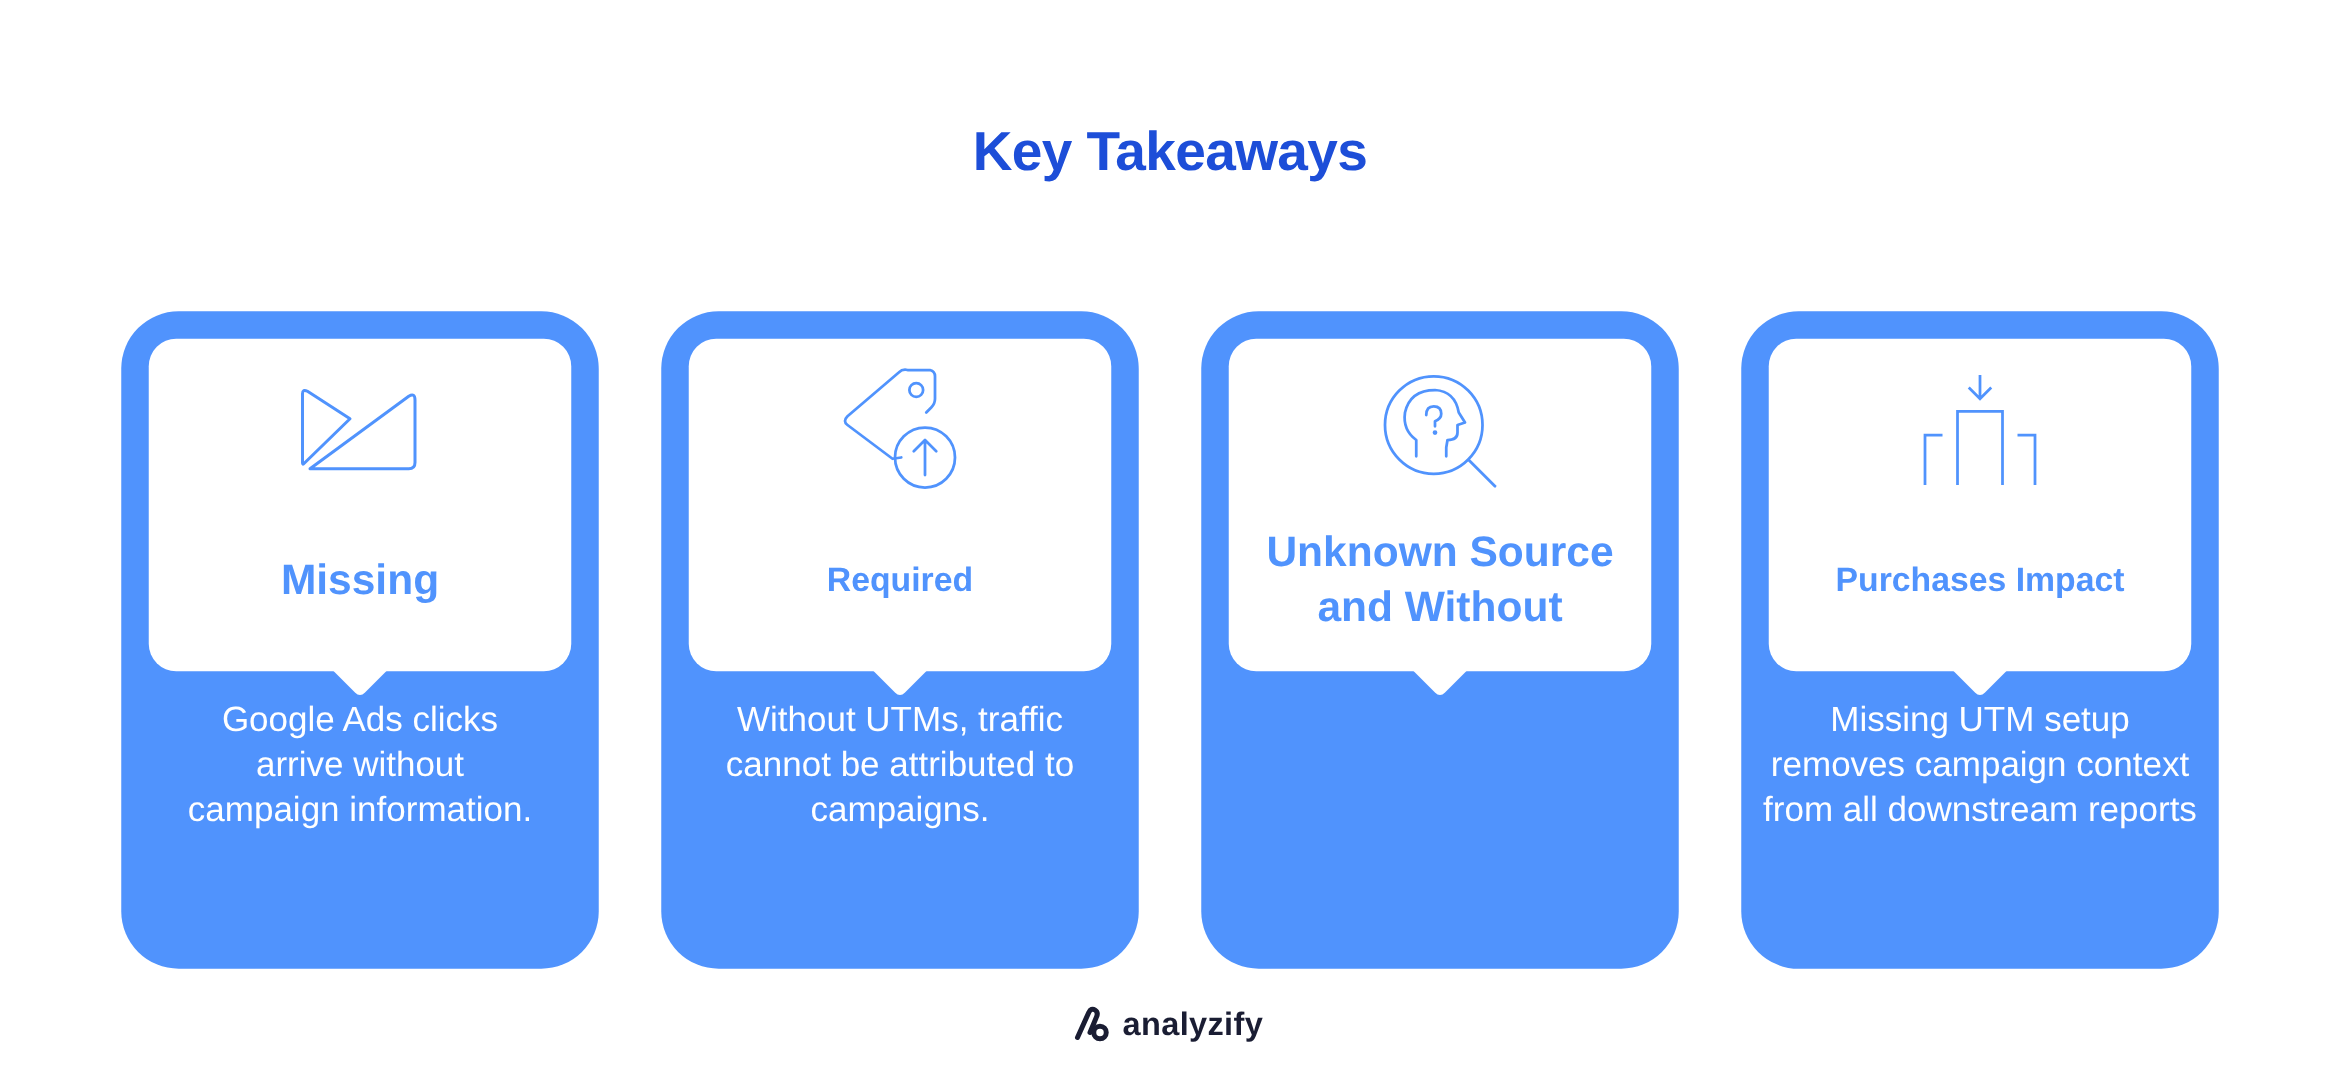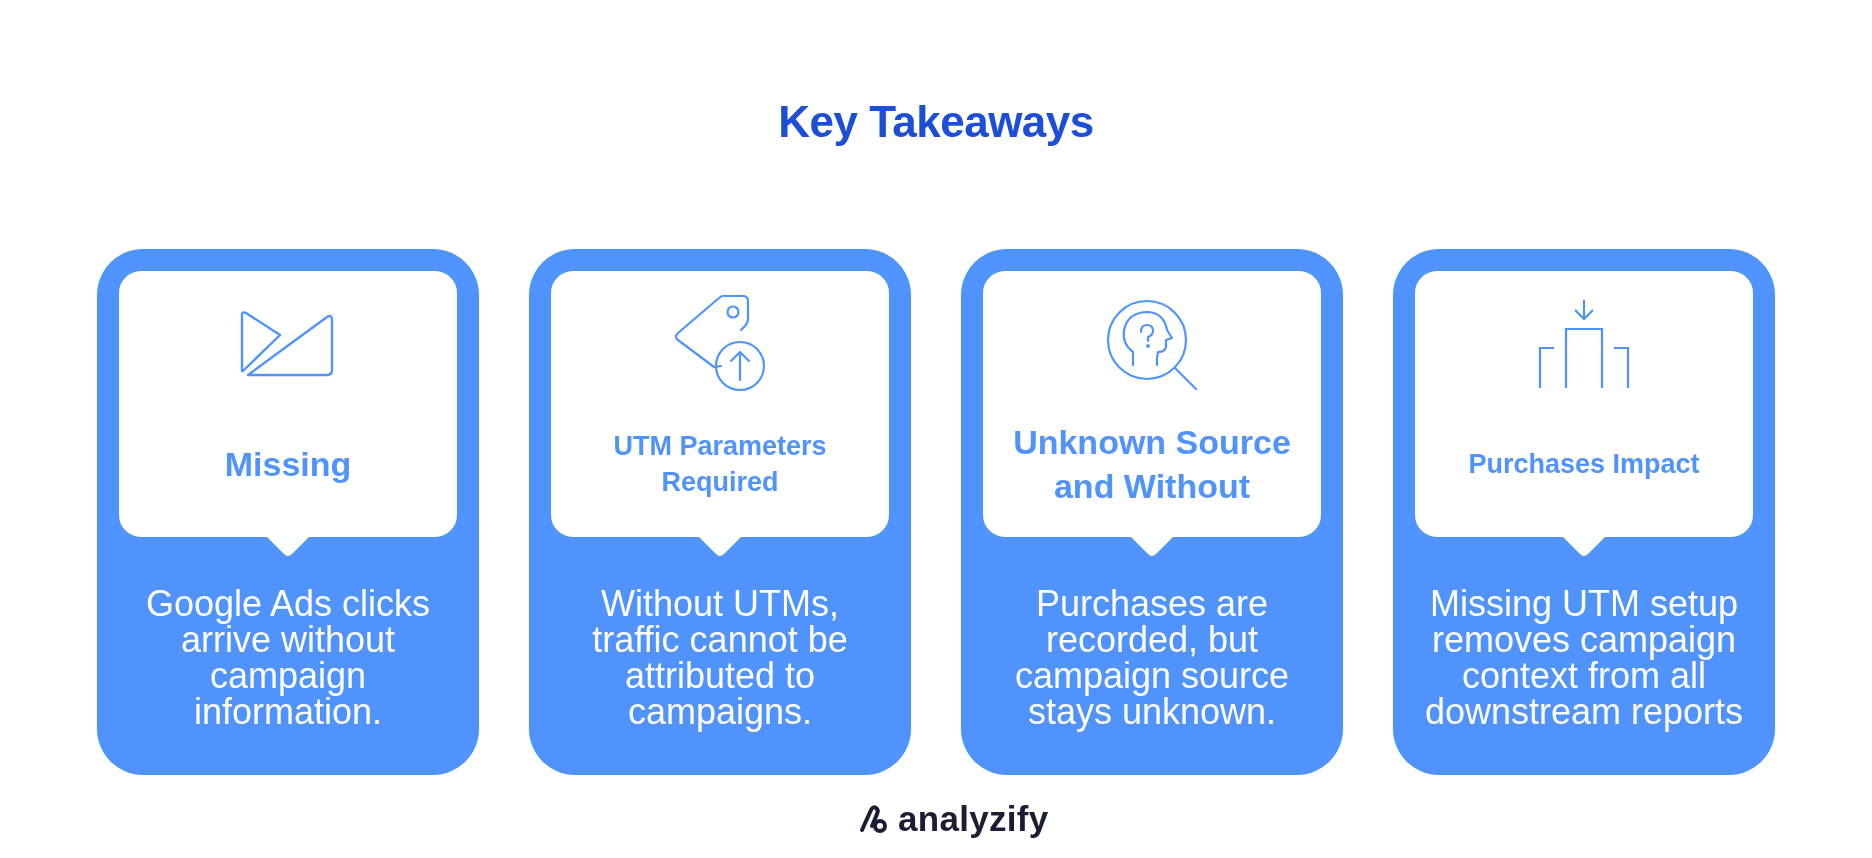--- a/index.html
+++ b/index.html
@@ -37,31 +37,31 @@
   .card-title {
     position: absolute; left: 30px; width: 322px; text-align: center;
     color: #5093fd; font-weight: 700; display: flex; align-items: center;
     justify-content: center; flex-direction: column;
   }
   .title-lg { font-size: 34px; line-height: 44px; top: 170px; height: 90px; }
   .title-sm { font-size: 27px; line-height: 36px; top: 170px; height: 90px; }
 
   .body-text {
     position: absolute; left: 14px; width: 354px; top: 309px; height: 217px;
-    color: #ffffff; font-size: 36px; line-height: 36px; text-align: center;
-    display: flex; align-items: center; justify-content: center;
+    color: #ffffff; font-size: 28px; line-height: 36px; text-align: center;
+    display: flex; align-items: flex-start; justify-content: center;
     padding-bottom: 18px;
   }
 
   .brand {
     position: absolute; top: 804px; left: 858px; height: 30px;
     display: flex; align-items: center; gap: 10px;
   }
   .brand-name {
-    font-size: 35px; font-weight: 700; color: #1a1d33; line-height: 30px;
+    font-size: 26px; font-weight: 700; color: #1a1d33; line-height: 30px;
     letter-spacing: 0.3px;
   }
 </style>
 </head>
 <body>
 
 <h1 class="page-title">Key Takeaways</h1>
 
 <div class="card card-1">
   <div class="panel"></div>
@@ -89,21 +89,20 @@
   </svg>
   <div class="icon">
     <svg width="100" height="100" style="left:145px; top:45px;" viewBox="0 0 100 100" fill="none" stroke="#5093fd" stroke-width="2.2" stroke-linejoin="round" stroke-linecap="round">
       <path d="M47 72 L40 73 L4 46 Q0 43 4 39 L45 4 Q48 1 52 2 L70 2 Q74 3 74 7 L74 25 Q74 29 71 32 L67 36"></path>
       <circle cx="59" cy="18" r="5.5"></circle>
       <circle cx="66" cy="72" r="24"></circle>
       <path d="M66 86 L66 58 M57 67 L66 58 L75 67"></path>
     </svg>
   </div>
   <div class="card-title title-sm">
-    <span>UTM Parameters</span>
     <span>Required</span>
   </div>
   <div class="body-text">
     <span style="display:block; width:280px;">Without UTMs, traffic cannot be attributed to campaigns.</span>
   </div>
 </div>
 
 <div class="card card-3">
   <div class="panel"></div>
   <svg class="pointer" viewBox="0 0 48 24">
@@ -114,23 +113,20 @@
       <circle cx="41" cy="40" r="39"></circle>
       <path d="M69 68 L90 89"></path>
       <path d="M27 65 L27 52 Q16 44 18 30 Q22 12 42 12 Q58 13 61 30 L66 38 L60 40 L60 46 Q60 52 52 52 L51 58 L51 65"></path>
       <path d="M35 32 Q35 25 41 25 Q47 25 47 31 Q47 35 42 37 L42 41"></path>
       <circle cx="42" cy="46" r="0.8" fill="#5093fd"></circle>
     </svg>
   </div>
   <div class="card-title title-lg">
     <span>Unknown Source</span>
     <span>and Without</span>
-  </div>
-  <div class="body-text">
-    <span style="display:block; width:310px;">Purchases are recorded, but campaign source stays unknown.</span>
   </div>
 </div>
 
 <div class="card card-4">
   <div class="panel"></div>
   <svg class="pointer" viewBox="0 0 48 24">
     <path d="M0 0 L48 0 L28 20 Q24 24 20 20 Z" fill="#ffffff"></path>
   </svg>
   <div class="icon">
     <svg width="92" height="92" style="left:145px; top:49px;" viewBox="0 0 92 92" fill="none" stroke="#5093fd" stroke-width="2.2" stroke-linejoin="miter" stroke-linecap="butt">

